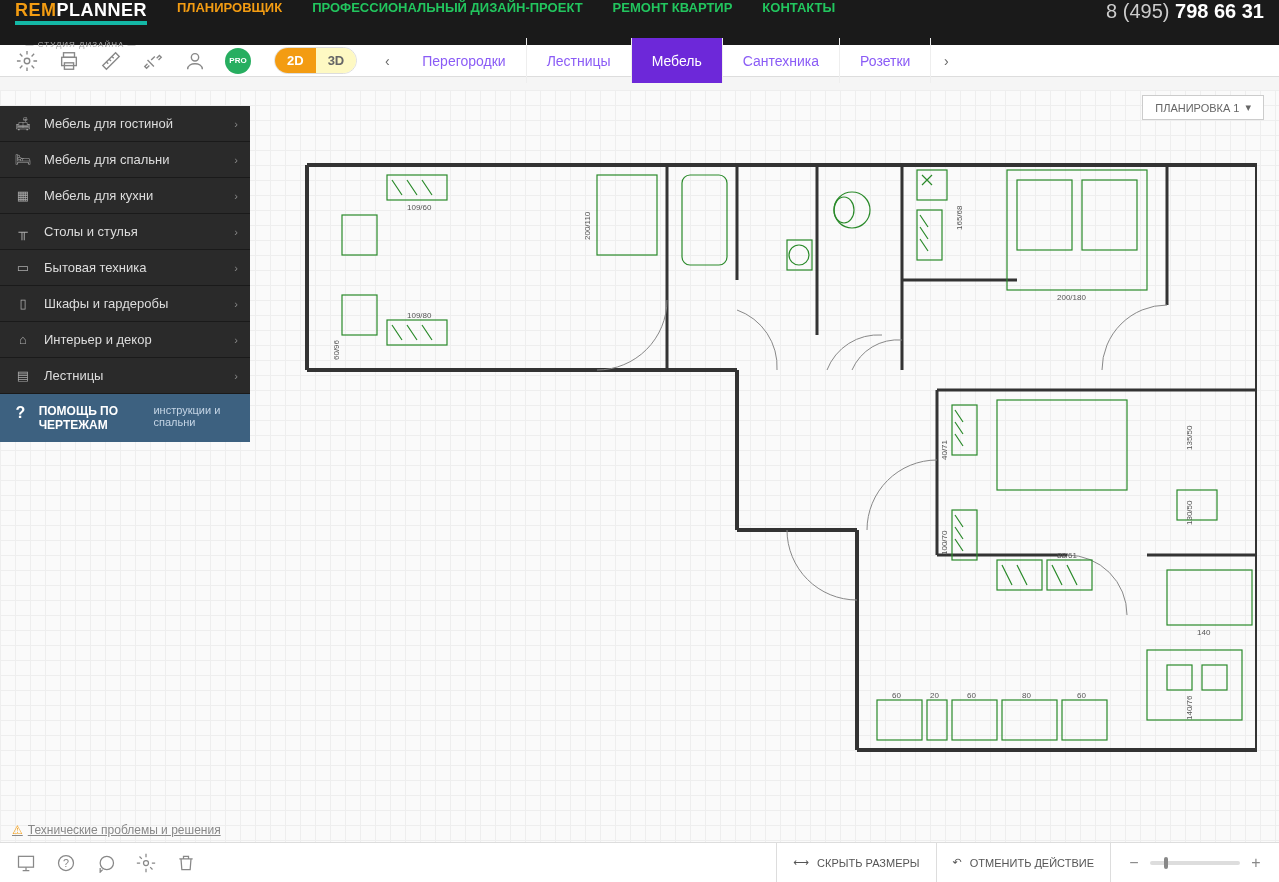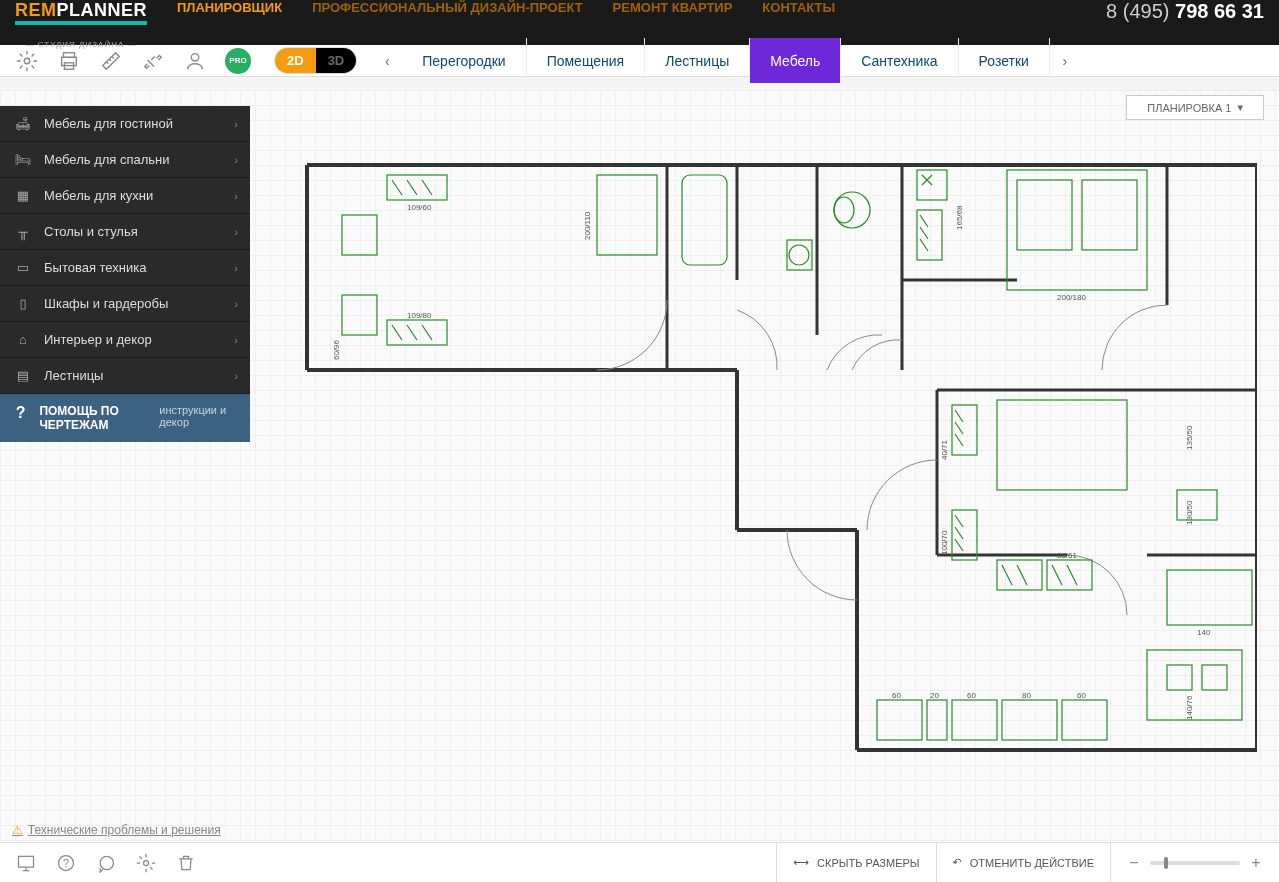--- a/index.html
+++ b/index.html
@@ -4,37 +4,37 @@
 <style>
 *{margin:0;padding:0;box-sizing:border-box;font-family:Arial,Helvetica,sans-serif}
 body{width:1279px;height:882px;overflow:hidden;background:#f5f5f5;position:relative}
 .header{height:45px;background:#1a1a1a;display:flex;align-items:flex-start;padding:0 15px;color:#fff}
 .logo{display:flex;flex-direction:column;margin-right:30px}
 .logo-top{font-size:18px;font-weight:bold;letter-spacing:.5px}
 .logo-top .rem{color:#f39c12}
 .logo-top .plan{color:#fff}
 .logo-bottom{font-size:8px;color:#aaa;text-align:center;letter-spacing:1px;border-top:4px solid #14b8a6;padding-top:15px}
 .nav{display:flex;gap:30px;flex:1}
-.nav-item{color:#a16207;font-size:13px;font-weight:bold;cursor:pointer}
+.nav-item{color:#22c55e;font-size:13px;font-weight:bold;cursor:pointer}
 .nav-item.active{color:#f39c12}
 .phone{font-size:20px;font-weight:bold;color:#fff}
 .phone .light{font-weight:normal;color:#ccc}
 .toolbar{height:32px;background:#fff;border-bottom:1px solid #ddd;display:flex;align-items:center}
 .tool-icons{display:flex;gap:18px;padding:0 15px;align-items:center}
 .tool-icon{width:24px;height:24px;display:flex;align-items:center;justify-content:center;cursor:pointer;color:#888}
 .pro-badge{width:26px;height:26px;background:#27ae60;border-radius:50%;display:flex;align-items:center;justify-content:center;color:#fff;font-size:8px;font-weight:bold}
 .view-toggle{display:flex;margin-left:8px;border-radius:15px;overflow:hidden;border:1px solid #ddd}
-.view-btn{padding:5px 12px;font-size:13px;font-weight:bold;cursor:pointer;background:#000000;color:#666}
+.view-btn{padding:5px 12px;font-size:13px;font-weight:bold;cursor:pointer;background:#fef9c3;color:#666}
 .view-btn.active{background:#f39c12;color:#fff}
 .tabs{display:flex;flex:1;margin-left:15px;align-items:center}
 .tab-arrow{width:30px;display:flex;align-items:center;justify-content:center;cursor:pointer;color:#666;font-size:14px}
-.tab{padding:0 20px;height:45px;display:flex;align-items:center;font-size:14px;color:#0c4a6e;cursor:pointer;border-right:1px solid #eee}
+.tab{padding:0 20px;height:45px;display:flex;align-items:center;font-size:14px;color:#8b5cf6;cursor:pointer;border-right:1px solid #eee}
 .tab.active{background:#6d28d9;color:#fff}
 .canvas-area{position:absolute;top:90px;left:0;right:0;bottom:40px;background:#fafafa;background-image:linear-gradient(#eee 1px,transparent 1px),linear-gradient(90deg,#eee 1px,transparent 1px);background-size:15px 15px}
-.plan-label{position:absolute;top:95px;right:15px;background:#fff;border:1px solid #ccc;padding:5px 20px;font-size:11px;color:#666;display:flex;align-items:center;gap:6px;cursor:pointer}
+.plan-label{position:absolute;top:95px;right:15px;background:#fff;border:1px solid #ccc;padding:5px 12px;font-size:11px;color:#666;display:flex;align-items:center;gap:6px;cursor:pointer}
 .sidebar{position:absolute;top:106px;left:0;width:250px;background:#2a2a2a;z-index:10}
 .sidebar-item{height:36px;display:flex;align-items:center;padding:0 12px;color:#ddd;font-size:13px;cursor:pointer;border-bottom:1px solid #1a1a1a;gap:10px}
 .sidebar-icon{width:22px;display:flex;align-items:center;justify-content:center;color:#aaa}
 .sidebar-label{flex:1}
 .sidebar-chevron{color:#888;font-size:11px}
 .sidebar-help{background:#3d6180;padding:10px 12px;color:#fff;cursor:pointer;display:flex;gap:10px;align-items:flex-start}
 .sidebar-help-icon{width:22px;text-align:center;font-size:16px;font-weight:bold}
 .sidebar-help-text{display:flex;flex-direction:row}
 .sidebar-help-title{font-size:12px;font-weight:bold}
 .sidebar-help-sub{font-size:11px;color:#c5d5e5}
@@ -104,21 +104,20 @@
       </div>
     <div class="pro-badge">PRO</div>
   </div>
   <div class="view-toggle">
     <div class="view-btn active">2D</div>
     <div class="view-btn">3D</div>
   </div>
   <div class="tabs">
     <div class="tab-arrow">‹</div>
     <div class="tab">Перегородки</div>
-    <div class="tab">Помещения</div>
     <div class="tab">Лестницы</div>
     <div class="tab active">Мебель</div>
     <div class="tab">Сантехника</div>
     <div class="tab">Розетки</div>
     <div class="tab-arrow">›</div>
   </div>
 </div>
 
 <div class="canvas-area"></div>
 
@@ -165,21 +164,21 @@
     </div>
   <div class="sidebar-item">
       <span class="sidebar-icon">▤</span>
       <span class="sidebar-label">Лестницы</span>
       <span class="sidebar-chevron">›</span>
     </div>
   <div class="sidebar-help">
     <span class="sidebar-help-icon">?</span>
     <div class="sidebar-help-text">
       <span class="sidebar-help-title">ПОМОЩЬ ПО ЧЕРТЕЖАМ</span>
-      <span class="sidebar-help-sub">инструкции и декор</span>
+      <span class="sidebar-help-sub">инструкции и спальни</span>
     </div>
   </div>
 </div>
 
 <div class="floorplan">
 <svg viewBox="0 0 960 600">
   <g stroke="#333" stroke-width="4" fill="none">
     <path d="M10 5 H960 M10 5 V210 M10 210 H440 M440 210 v160 M440 370 H560 M560 370 V590 M560 590 H960 M960 5 V590"></path>
     <path d="M370 5 V210" stroke-width="3"></path>
     <path d="M440 5 V120" stroke-width="3"></path>

